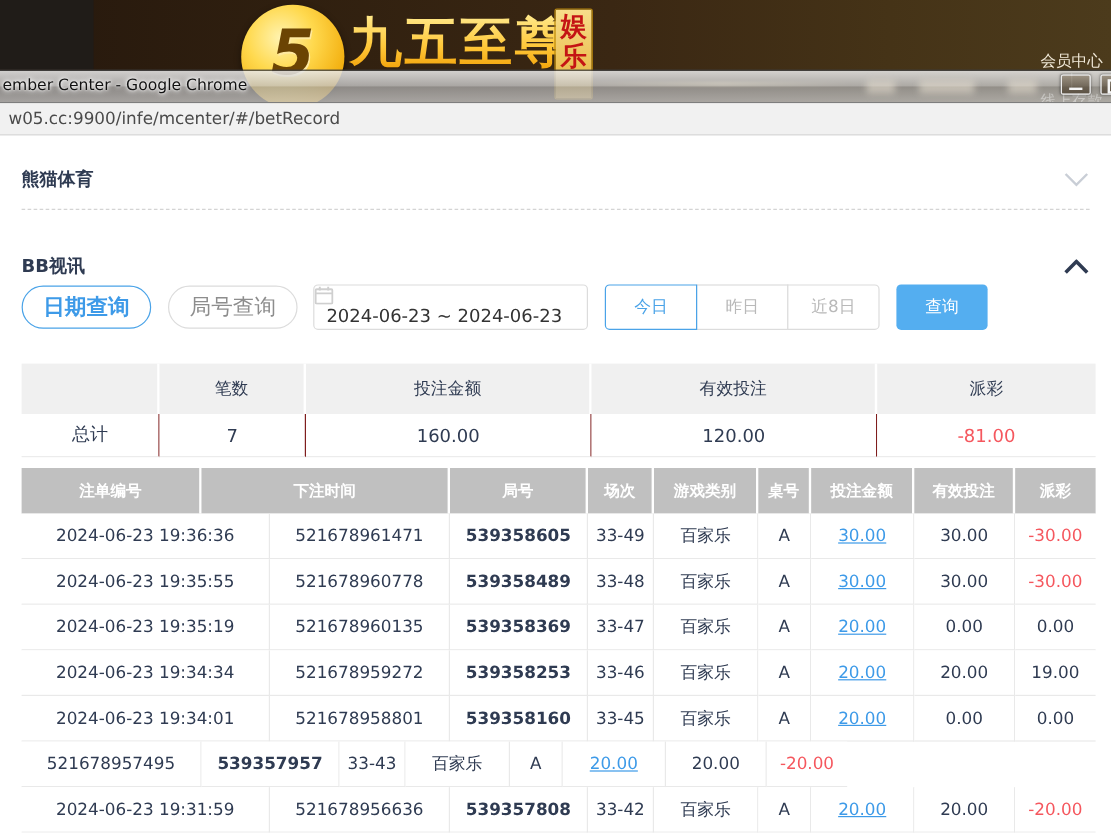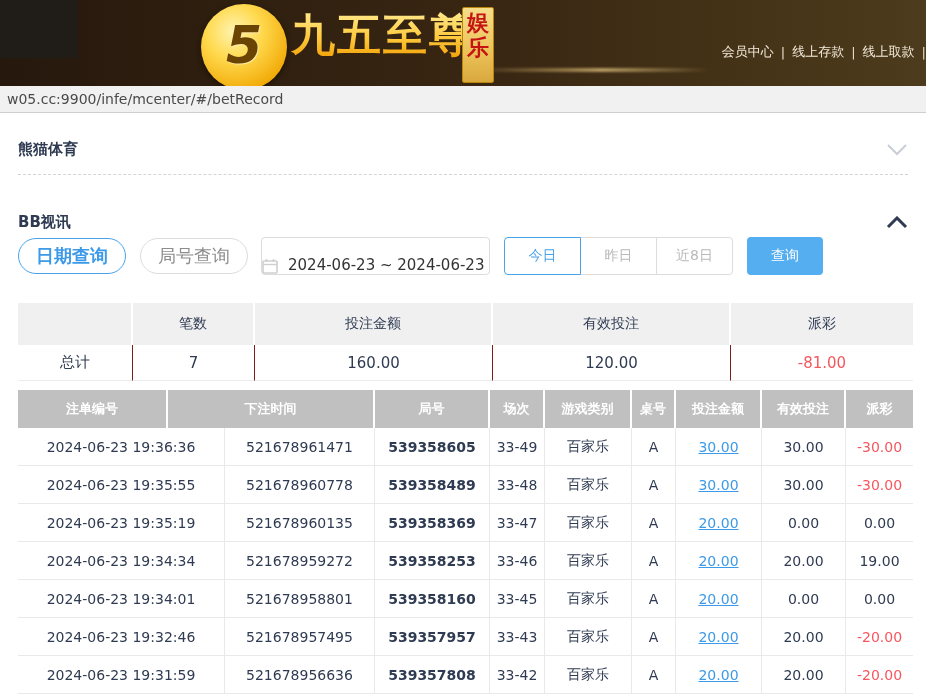--- a/index.html
+++ b/index.html
@@ -20,21 +20,21 @@
     background:linear-gradient(180deg,#ffe98c 10%,#ffc83a 55%,#f09b00 95%);
     -webkit-background-clip:text; background-clip:text; color:transparent; white-space:nowrap; }
   .badge { position:absolute; left:462px; top:7px; width:32px; height:76px; border-radius:2px;
     background:linear-gradient(180deg,#f7dd8a 0%,#ecc258 60%,#d9a83e 100%); border:1px solid #b8860b;
     display:flex; flex-direction:column; align-items:center; justify-content:flex-start; padding-top:3px; }
   .badge span { font-size:22px; font-weight:bold; color:#c41414; line-height:1.12; }
   .swirl { position:absolute; left:470px; top:68px; width:240px; height:4px; border-radius:2px;
     background:linear-gradient(90deg,rgba(190,160,90,0) 0%,rgba(210,180,110,.55) 40%,rgba(230,200,130,.7) 55%,rgba(190,160,90,0) 100%);
     filter:blur(1px); }
   .top-nav { position:absolute; right:0; top:42px; height:20px; display:flex; align-items:center;
-    font-size:13px; color:#f2ead9; white-space:nowrap; }
+    font-size:13px; color:#f2ead9; white-space:nowrap;flex-direction:column; }
   .nav-link { margin:0 7px; cursor:pointer; }
   .nav-sep { color:#e5dcc8; }
 
   
   .titlebar { position:absolute; left:0; top:58px; width:926px; height:28px;
     background:linear-gradient(180deg,rgba(232,232,232,.88) 0%,rgba(196,196,196,.82) 48%,rgba(168,168,168,.78) 52%,rgba(196,196,196,.8) 100%);
     border-top:1px solid #3c3c3c; border-bottom:1px solid #7e7e7e; }
   .titlebar-title { position:absolute; left:2px; top:5px; font-size:13px; color:#111;
     text-shadow:0 0 6px #fff,0 0 4px #fff,0 0 2px #fff; white-space:nowrap; }
   .blur-blob { position:absolute; top:8px; height:11px; border-radius:2px;
@@ -58,21 +58,21 @@
   .section-title { font-size:15px; font-weight:bold; color:#2f3b52; }
   .chev { display:block; }
 
   
   .filters { position:absolute; left:18px; top:124px; height:38px; display:flex; align-items:stretch; }
   .pill { height:36px; margin-top:1px; border:1px solid #dcdcdc; border-radius:18px; background:#fff;
     padding:0 17px; font-size:18px; color:#8d8d8d; display:flex; align-items:center; cursor:pointer; }
   .pill.active { border-color:#4aa3e8; color:#3d9ae8; font-weight:bold; }
   .pill + .pill { margin-left:14px; }
   .date-input { margin-left:13px; width:229px; height:38px; border:1px solid #dcdcdc; border-radius:4px;
-    display:flex; align-items:flex-end; padding-left:0; cursor:pointer; background:#fff; }
+    display:flex; align-items:flex-start; padding-left:0; cursor:pointer; background:#fff;flex-direction:column; }
   .date-text { margin-left:10px; font-size:15px; color:#333; }
   .seg-group { margin-left:14px; display:flex; }
   .seg { width:77px; height:38px; border:1px solid #dcdcdc; background:#fff; font-size:14px; color:#b9b9b9;
     display:flex; align-items:center; justify-content:center; cursor:pointer; }
   .seg + .seg { margin-left:-1px; }
   .seg:first-child { border-radius:4px 0 0 4px; }
   .seg:last-child { border-radius:0 4px 4px 0; }
   .seg.active { border-color:#4aa3e8; color:#4aa3e8; z-index:2; }
   .search-btn { margin-left:14px; width:76px; height:38px; border:none; border-radius:4px; background:#54aef0;
     color:#fff; font-size:14px; display:flex; align-items:center; justify-content:center; cursor:pointer; }
@@ -118,20 +118,28 @@
     <div class="top-nav">
         <span class="nav-link">会员中心</span>
         <span class="nav-sep">|</span>
         <span class="nav-link">线上存款</span>
         <span class="nav-sep">|</span>
         <span class="nav-link">线上取款</span>
         <span class="nav-sep">|</span>
       </div>
   </div>
 
+  <div class="titlebar">
+    <div class="titlebar-title">ember Center - Google Chrome</div>
+    <div class="blur-blob blob-1"></div>
+    <div class="blur-blob blob-2"></div>
+    <div class="blur-blob blob-3"></div>
+    <div class="win-btn btn-min"></div>
+    <div class="win-btn btn-max"></div>
+  </div>
 
   <div class="urlbar">
     <span class="url-text">w05.cc:9900/infe/mcenter/#/betRecord</span>
   </div>
 
   <div class="content">
 
     <div class="section-row row-panda">
       <span class="section-title">熊猫体育</span>
       <svg class="chev" width="22" height="13" viewBox="0 0 22 13">
@@ -255,21 +263,20 @@
             <div class="cell bc3">33-45</div>
             <div class="cell bc4">百家乐</div>
             <div class="cell bc5">A</div>
             <div class="cell bc6">
               <span class="amount-link">20.00</span>
             </div>
             <div class="cell bc7">0.00</div>
             <div class="cell bc8">0.00</div>
           </div>
           <div class="trow body">
-            <div class="cell bc0">2024-06-23 19:32:46</div>
             <div class="cell bc1">521678957495</div>
             <div class="cell bc2">539357957</div>
             <div class="cell bc3">33-43</div>
             <div class="cell bc4">百家乐</div>
             <div class="cell bc5">A</div>
             <div class="cell bc6">
               <span class="amount-link">20.00</span>
             </div>
             <div class="cell bc7">20.00</div>
             <div class="cell bc8 neg">-20.00</div>

